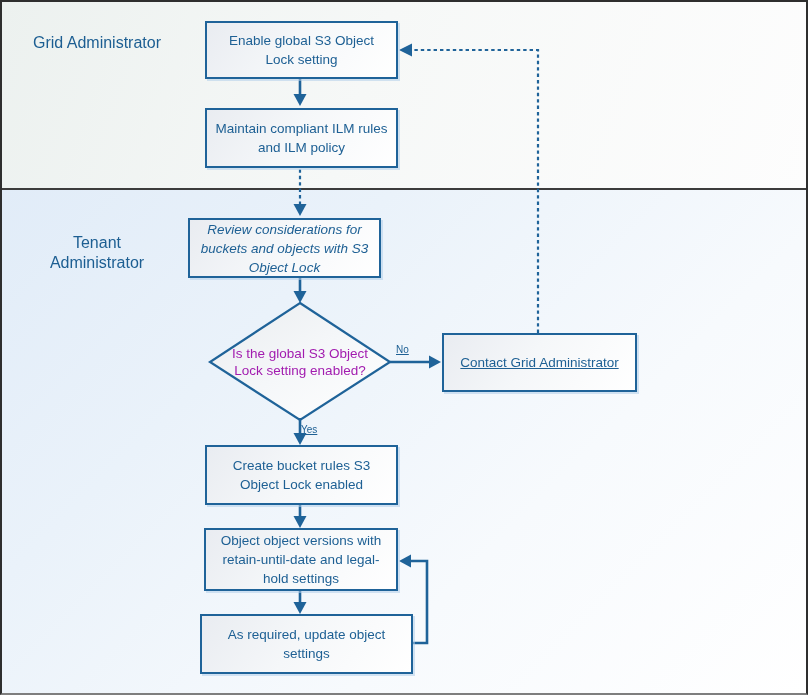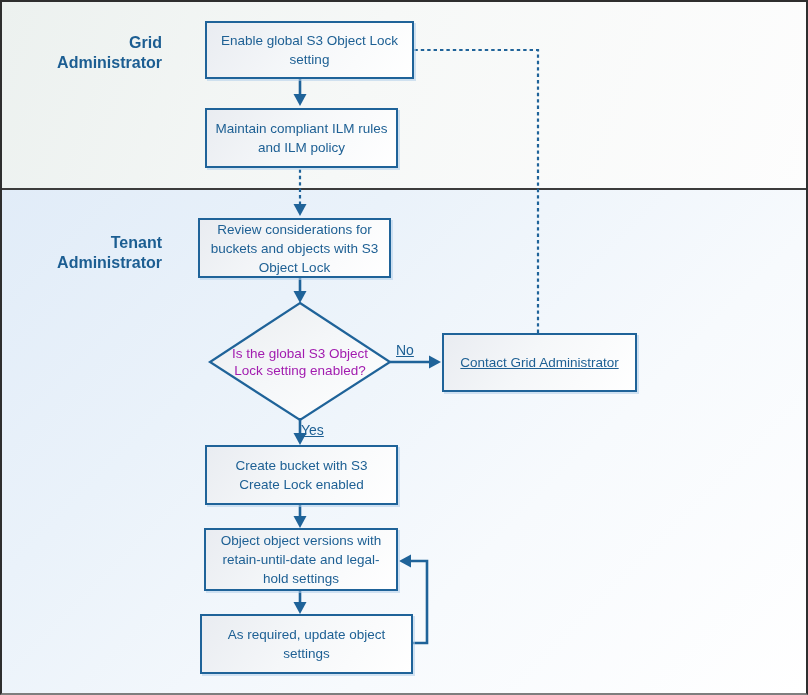--- a/index.html
+++ b/index.html
@@ -6,37 +6,37 @@
   .frame{
     position:relative;width:808px;height:695px;box-sizing:border-box;
     border:2px solid #2e2e2e;border-bottom-color:#7e7e7e;background:#fff;overflow:hidden;
   }
   .lane{position:absolute;left:0;width:804px;}
   .lane-grid{top:0;height:186px;background:linear-gradient(110deg,#ecf1ef 0%,#f6f8f7 45%,#fdfdfd 100%);}
   .lane-tenant{
     top:186px;height:505px;box-sizing:border-box;border-top:2px solid #3c3c3c;
     background:linear-gradient(135deg,#e1ecf8 0%,#eaf2fa 30%,#f7fafd 65%,#ffffff 100%);
   }
-  .lane-label{position:absolute;width:130px;text-align:right;font-weight:bold;font-size:16px;line-height:20px;color:#1c5e92;}
+  .lane-label{position:absolute;width:130px;text-align:center;font-weight:normal;font-size:16px;line-height:20px;color:#1c5e92;}
   .lane-label.grid{left:30px;top:31px;}
   .lane-label.tenant{left:30px;top:231px;}
   svg.connectors{position:absolute;left:0;top:0;}
   .node{
     position:absolute;box-sizing:border-box;border:2px solid #1f6399;
     background:linear-gradient(125deg,#e9ecf1 0%,#f5f7f9 45%,#ffffff 100%);
     color:#1e6094;font-size:13.5px;line-height:19px;
     display:flex;align-items:center;justify-content:center;text-align:center;
     padding:2px 8px;box-shadow:2px 2px 0 rgba(176,205,233,0.55);
   }
   .diamond-text{
     position:absolute;left:218px;top:328px;width:160px;height:64px;
     display:flex;align-items:center;justify-content:center;text-align:center;
     color:#a21caf;font-size:13.5px;line-height:17px;
   }
-  .edge-label{position:absolute;color:#1e6094;font-size:14px;line-height:16px;text-decoration:underline;}
+  .edge-label{position:absolute;color:#1e6094;font-size:10px;line-height:16px;text-decoration:underline;}
   .edge-label.no{left:394px;top:340px;}
   .edge-label.yes{left:299px;top:420px;}
 </style>
 </head>
 <body>
 
 <div class="frame">
 
   <div class="lane lane-grid"></div>
   <div class="lane lane-tenant"></div>
@@ -94,31 +94,31 @@
 
     <g stroke="#1f6399" fill="#1f6399">
       <polyline points="398,641 425,641 425,559 409,559" fill="none" stroke-width="2.6"></polyline>
       <polygon points="397,559 409,552.5 409,565.5" stroke="none"></polygon>
     </g>
   </svg>
 
   <div class="lane-label grid">Grid Administrator</div>
   <div class="lane-label tenant">Tenant Administrator</div>
 
-  <div class="node" style="left:203px;top:19px;width:209px;height:58px;text-align:center;">Enable global S3 Object Lock setting</div>
+  <div class="node" style="left:203px;top:19px;width:193px;height:58px;text-align:center;">Enable global S3 Object Lock setting</div>
 
   <div class="node" style="left:203px;top:106px;width:193px;height:60px;">Maintain compliant ILM rules and ILM policy</div>
 
-  <div class="node" style="left:196px;top:216px;width:193px;height:60px;">Review considerations for buckets and objects with S3 Object Lock</div>
+  <div class="node" style="left:186px;top:216px;width:193px;height:60px;font-style:italic;">Review considerations for buckets and objects with S3 Object Lock</div>
 
   <div class="diamond-text">Is the global S3 Object Lock setting enabled?</div>
 
   <div class="node" style="left:440px;top:331px;width:195px;height:59px;text-decoration:underline;">Contact Grid Administrator</div>
 
-  <div class="node" style="left:203px;top:443px;width:193px;height:60px;">Create bucket with S3 Create Lock enabled</div>
+  <div class="node" style="left:203px;top:443px;width:193px;height:60px;">Create bucket rules S3 Object Lock enabled</div>
 
   <div class="node" style="left:202px;top:526px;width:194px;height:63px;">Object object versions with retain-until-date and legal-hold settings</div>
 
   <div class="node" style="left:198px;top:612px;width:213px;height:60px;">As required, update object settings</div>
 
   <span class="edge-label no">No</span>
   <span class="edge-label yes">Yes</span>
 
 </div>
 

